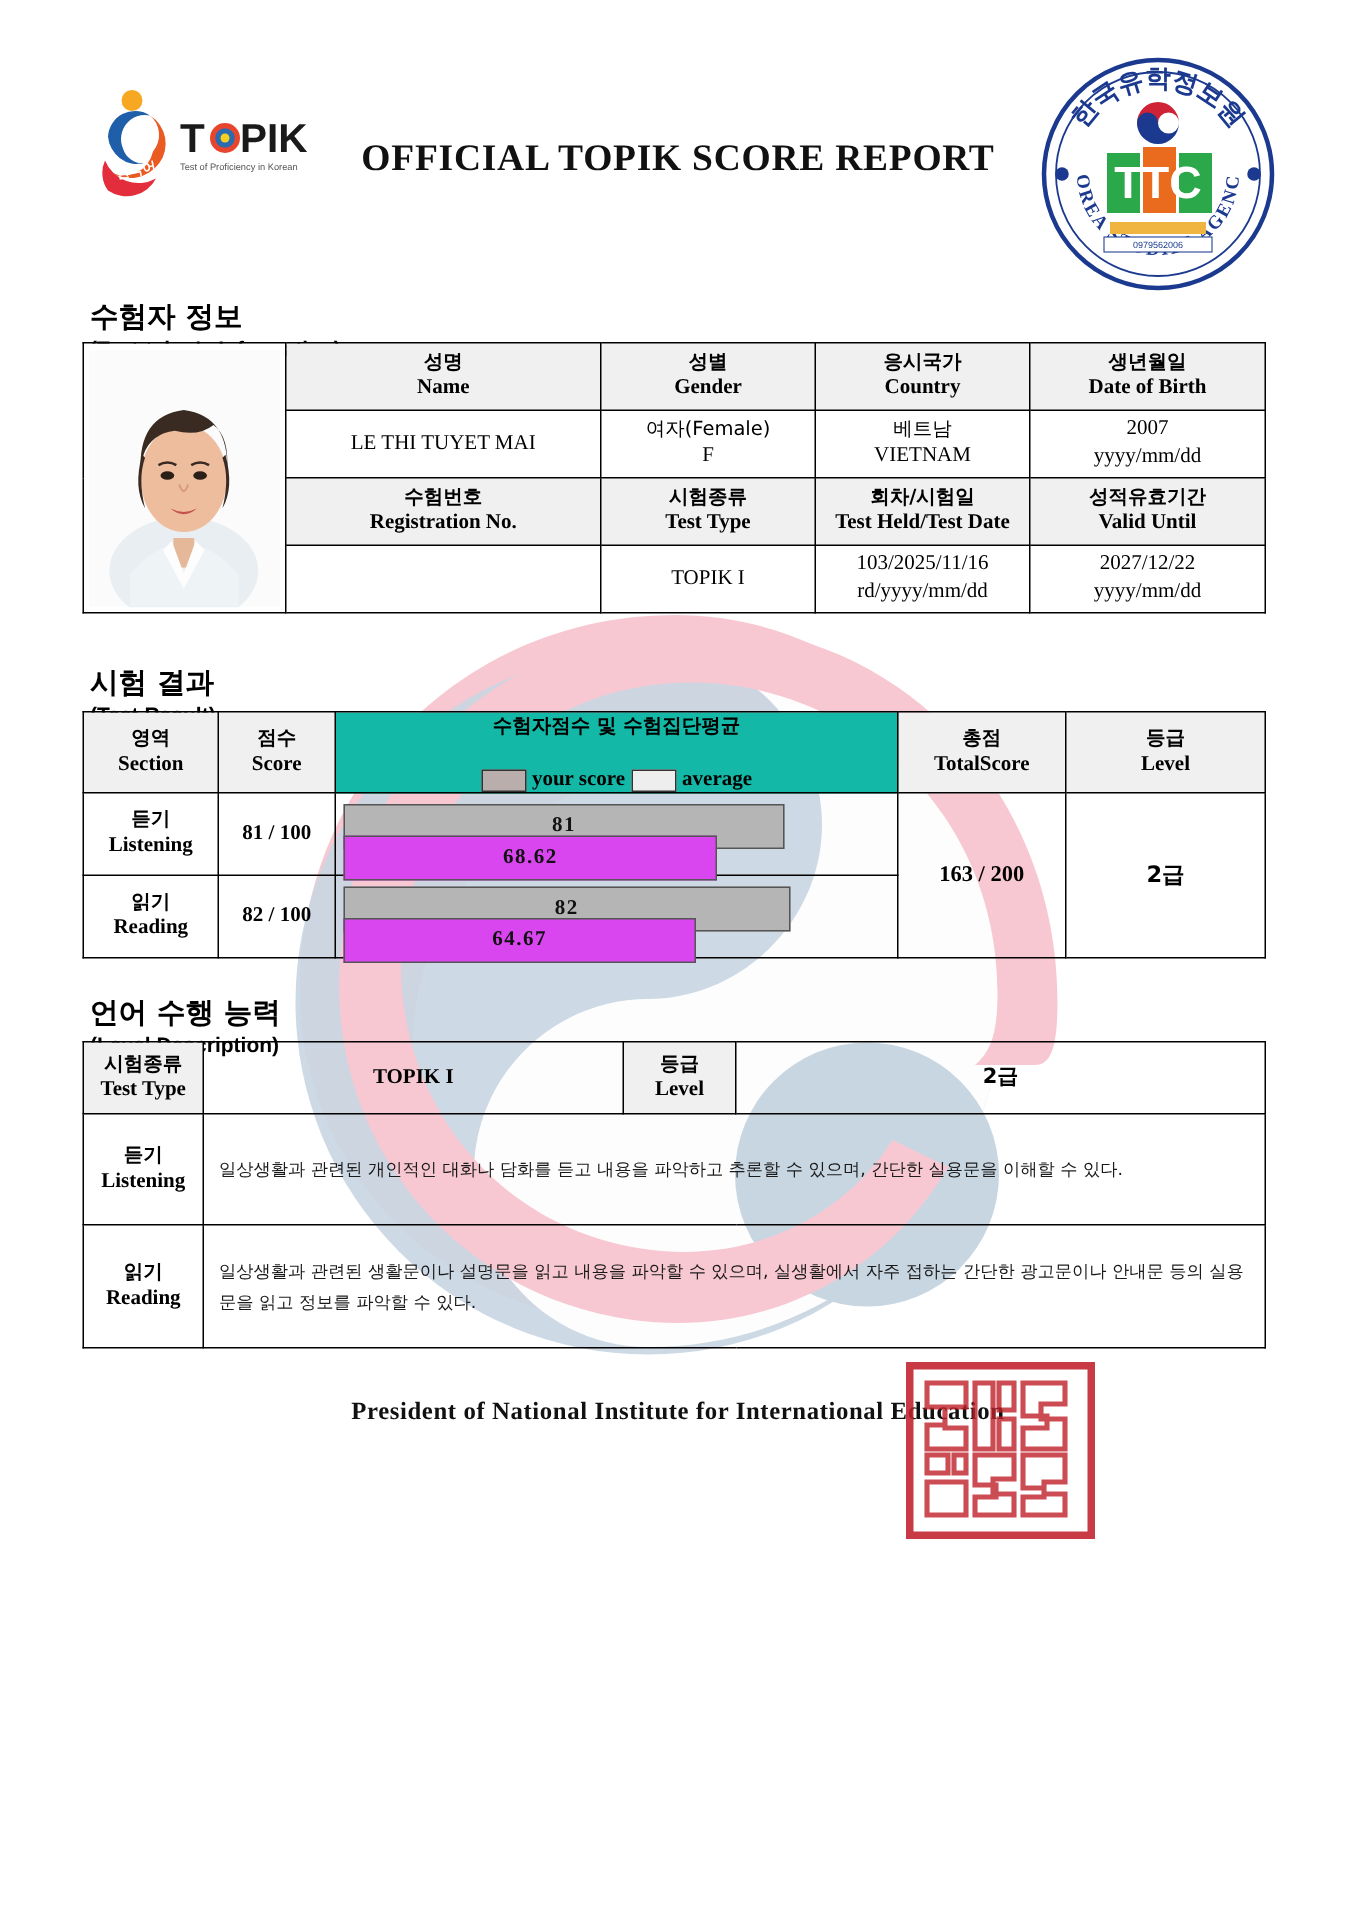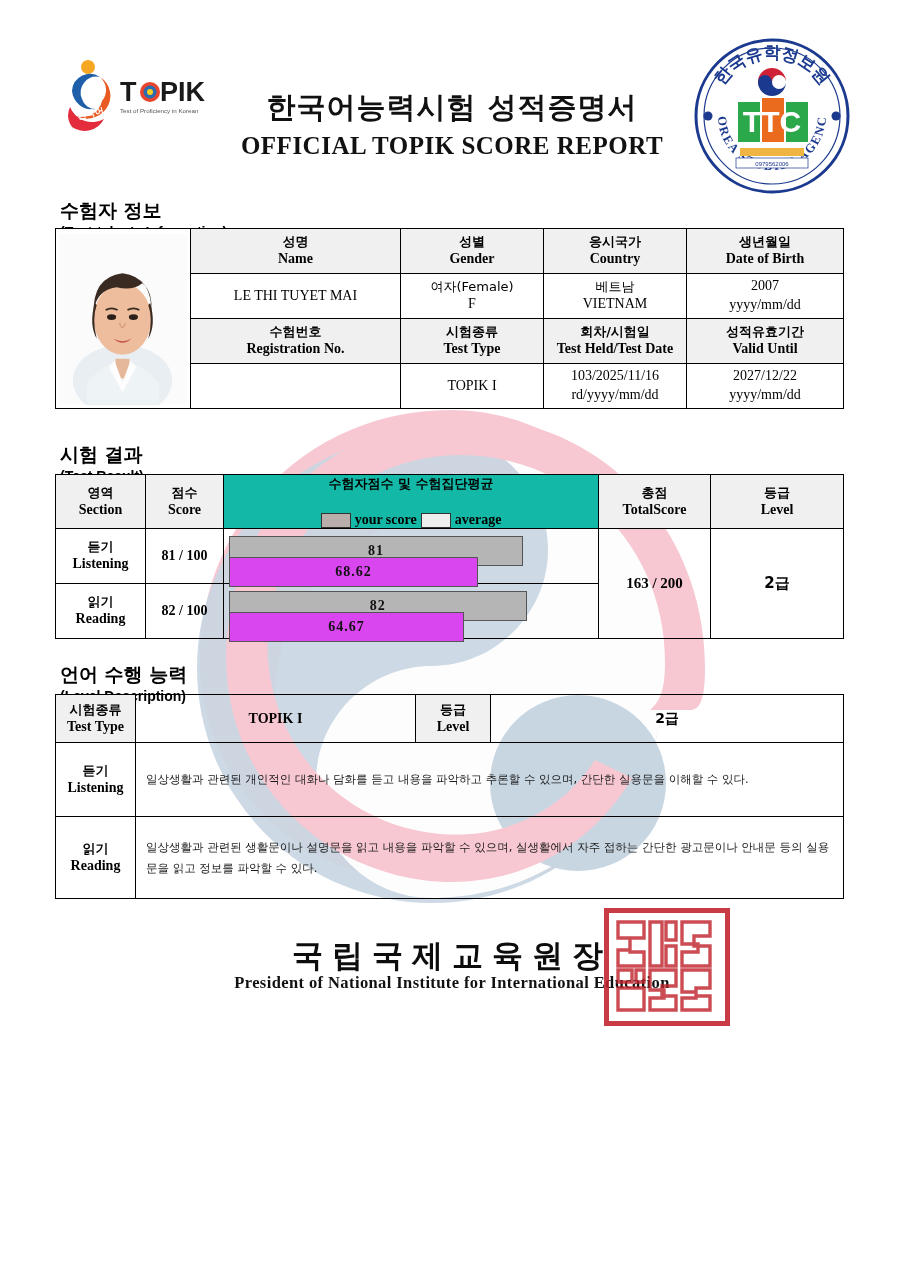--- a/index.html
+++ b/index.html
@@ -149,21 +149,20 @@
       <text x="58" y="46" font-family="Liberation Sans, sans-serif" font-size="27" font-weight="bold" fill="#1a1a1a" letter-spacing="0.5">T</text>
       <text x="76" y="46" font-family="Liberation Sans, sans-serif" font-size="27" font-weight="bold" fill="#1a1a1a">​</text>
       <circle cx="88" cy="37" r="10" fill="#e8452f"></circle>
       <circle cx="88" cy="37" r="6.5" fill="#2b6cb0"></circle>
       <circle cx="88" cy="37" r="3" fill="#f5d020"></circle>
       <text x="98" y="46" font-family="Liberation Sans, sans-serif" font-size="27" font-weight="bold" fill="#1a1a1a">PIK</text>
       <text x="58" y="58" font-family="Liberation Sans, sans-serif" font-size="6.2" fill="#555">Test of Proficiency in Korean</text>
     </svg>
 
     <div class="title-wrap">
-      <div class="title-ko">한국어능력시험 성적증명서</div>
       <div class="title-en">OFFICIAL TOPIK SCORE REPORT</div>
     </div>
 
     <svg class="ksa-seal" viewBox="0 0 160 160">
       <circle cx="80" cy="80" r="76" fill="#ffffff" stroke="#1b3a8f" stroke-width="3"></circle>
       <circle cx="80" cy="80" r="68" fill="none" stroke="#1b3a8f" stroke-width="1.2"></circle>
       <circle cx="16" cy="80" r="4.5" fill="#1b3a8f"></circle>
       <circle cx="144" cy="80" r="4.5" fill="#1b3a8f"></circle>
       <defs>
         <path id="arcTop" d="M 22,80 A 58,58 0 0 1 138,80"></path>
@@ -407,21 +406,20 @@
       <td class="hdr-cell" style="height:82px; background:#fff">
         <span class="ko">읽기</span>
         <span class="en">Reading</span>
       </td>
       <td class="desc-cell" colspan="3">일상생활과 관련된 생활문이나 설명문을 읽고 내용을 파악할 수 있으며, 실생활에서 자주 접하는 간단한 광고문이나 안내문 등의 실용문을 읽고 정보를 파악할 수 있다.</td>
     </tr>
   </tbody>
     </table>
 
   <div class="sign-wrap">
-    <div class="sign-ko">국립국제교육원장</div>
     <div class="sign-en">President of National Institute for International Education</div>
   </div>
 
   <svg class="red-seal" viewBox="0 0 126 118">
     <rect x="2" y="2" width="122" height="114" fill="none" stroke="#c0202a" stroke-width="6" opacity="0.88"></rect>
     <g stroke="#c0202a" stroke-width="3.4" fill="none" opacity="0.8">
       <path d="M14,14 h26 v16 h-14 v14 h14 v14 h-26 v-16 h12 v-12 h-12 Z"></path>
       <path d="M46,14 h12 v44 h-12 Z M62,14 h10 v18 h-10 Z M62,38 h10 v20 h-10 Z"></path>
       <path d="M78,14 h28 v14 h-16 v10 h16 v20 h-28 v-14 h16 v-8 h-16 Z"></path>
       <path d="M14,62 h14 v12 h-14 Z M14,80 h26 v22 h-26 Z M32,62 h8 v12 h-8 Z"></path>

